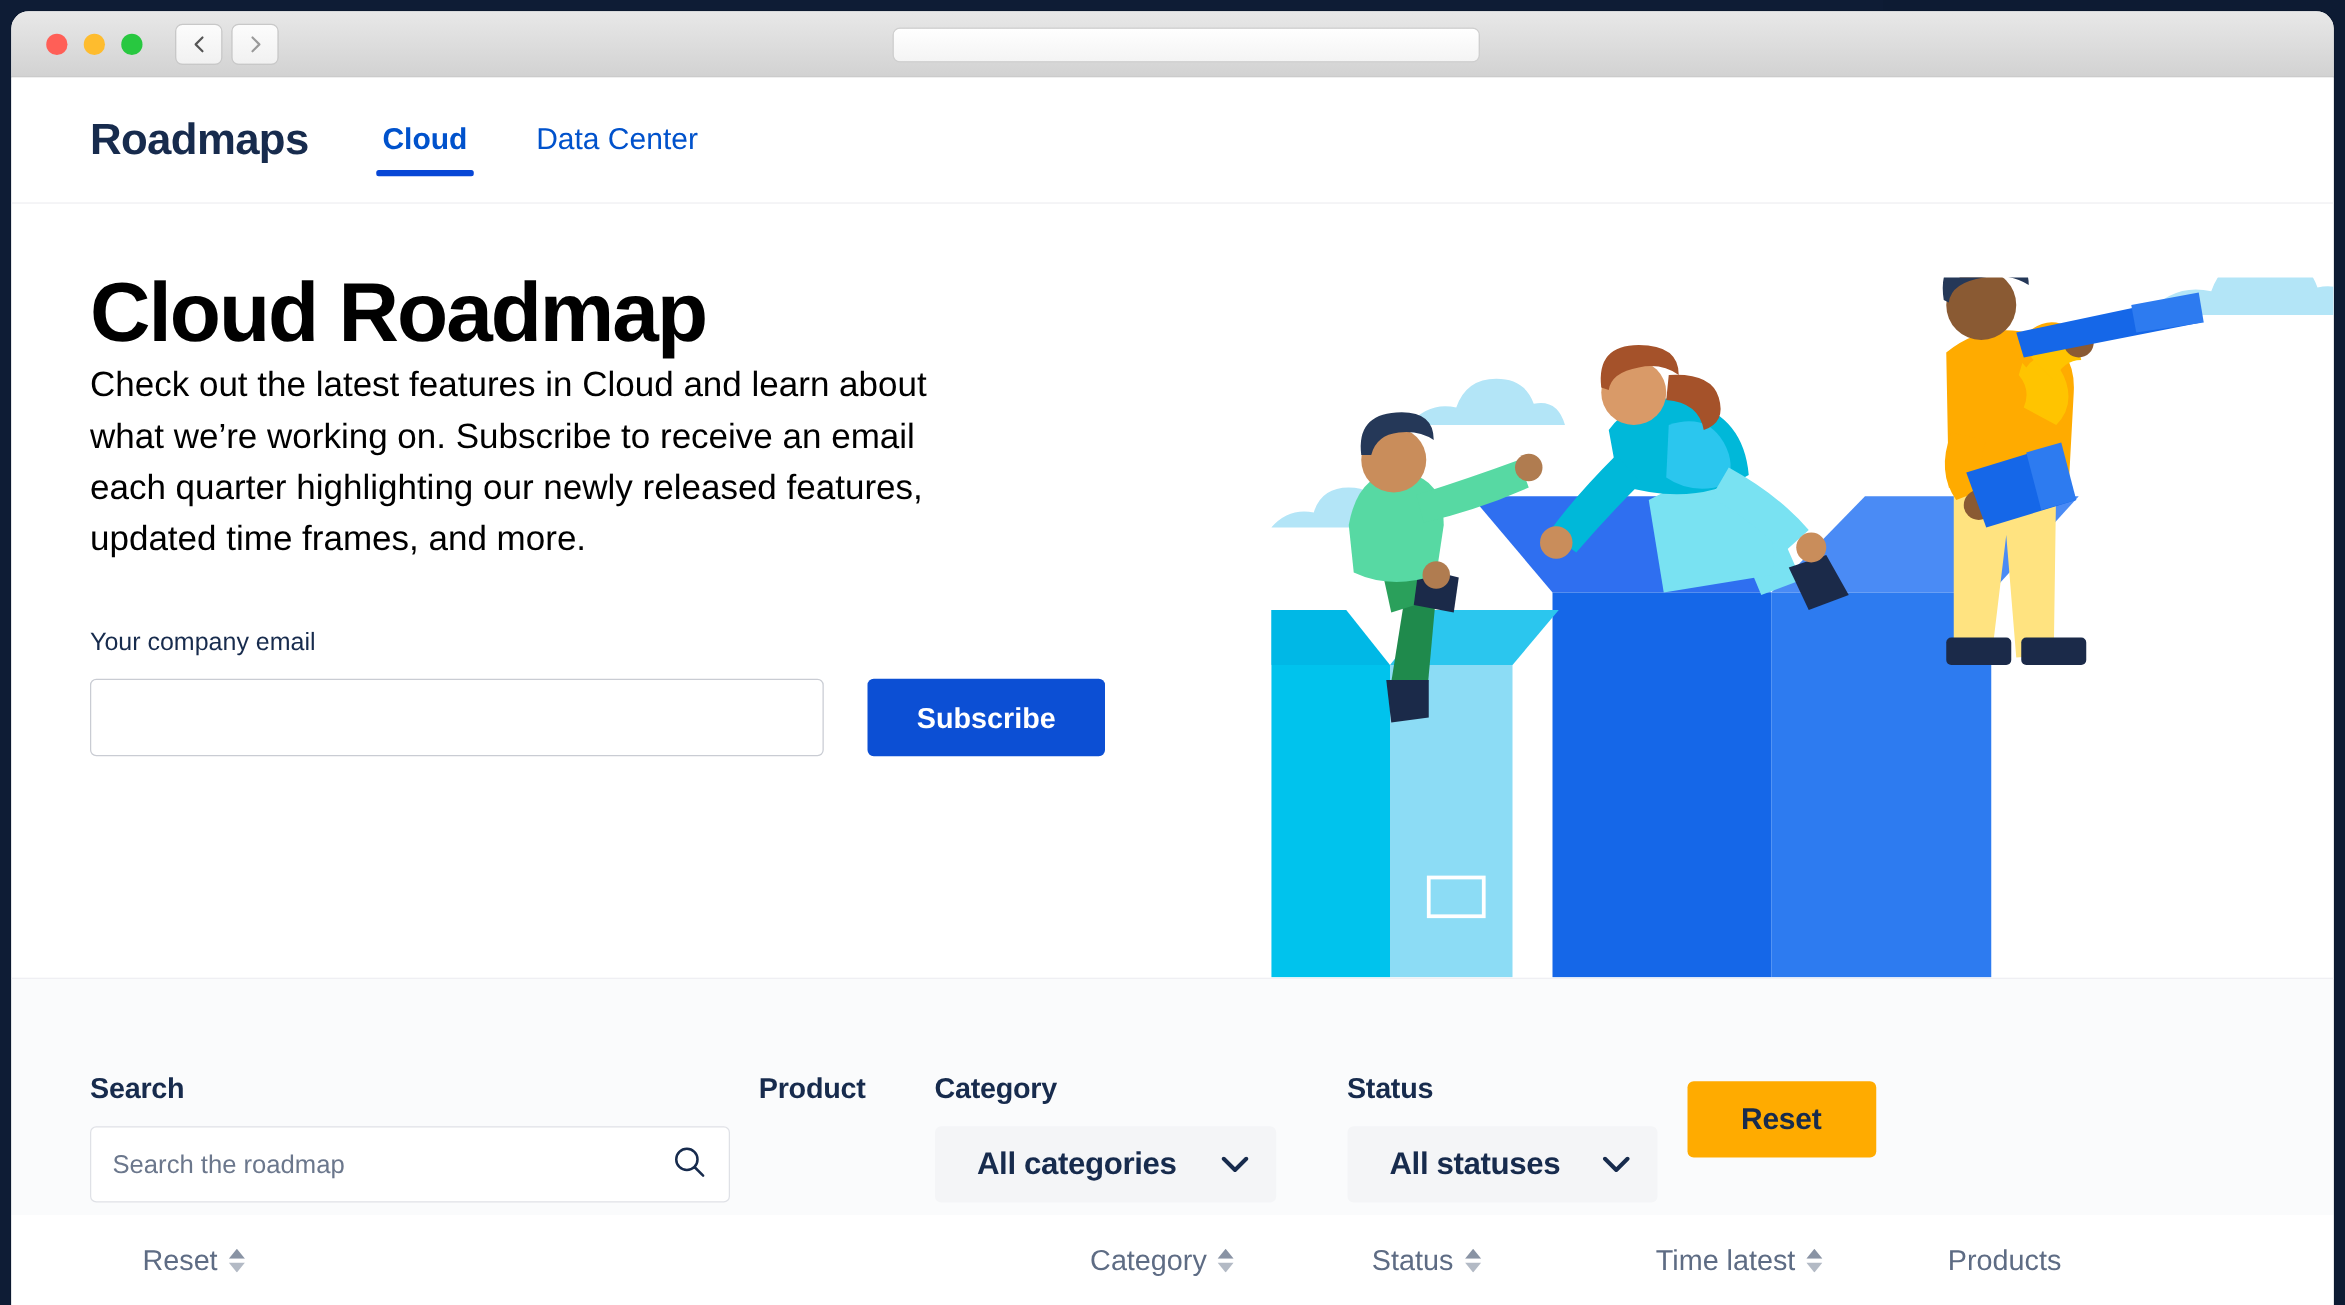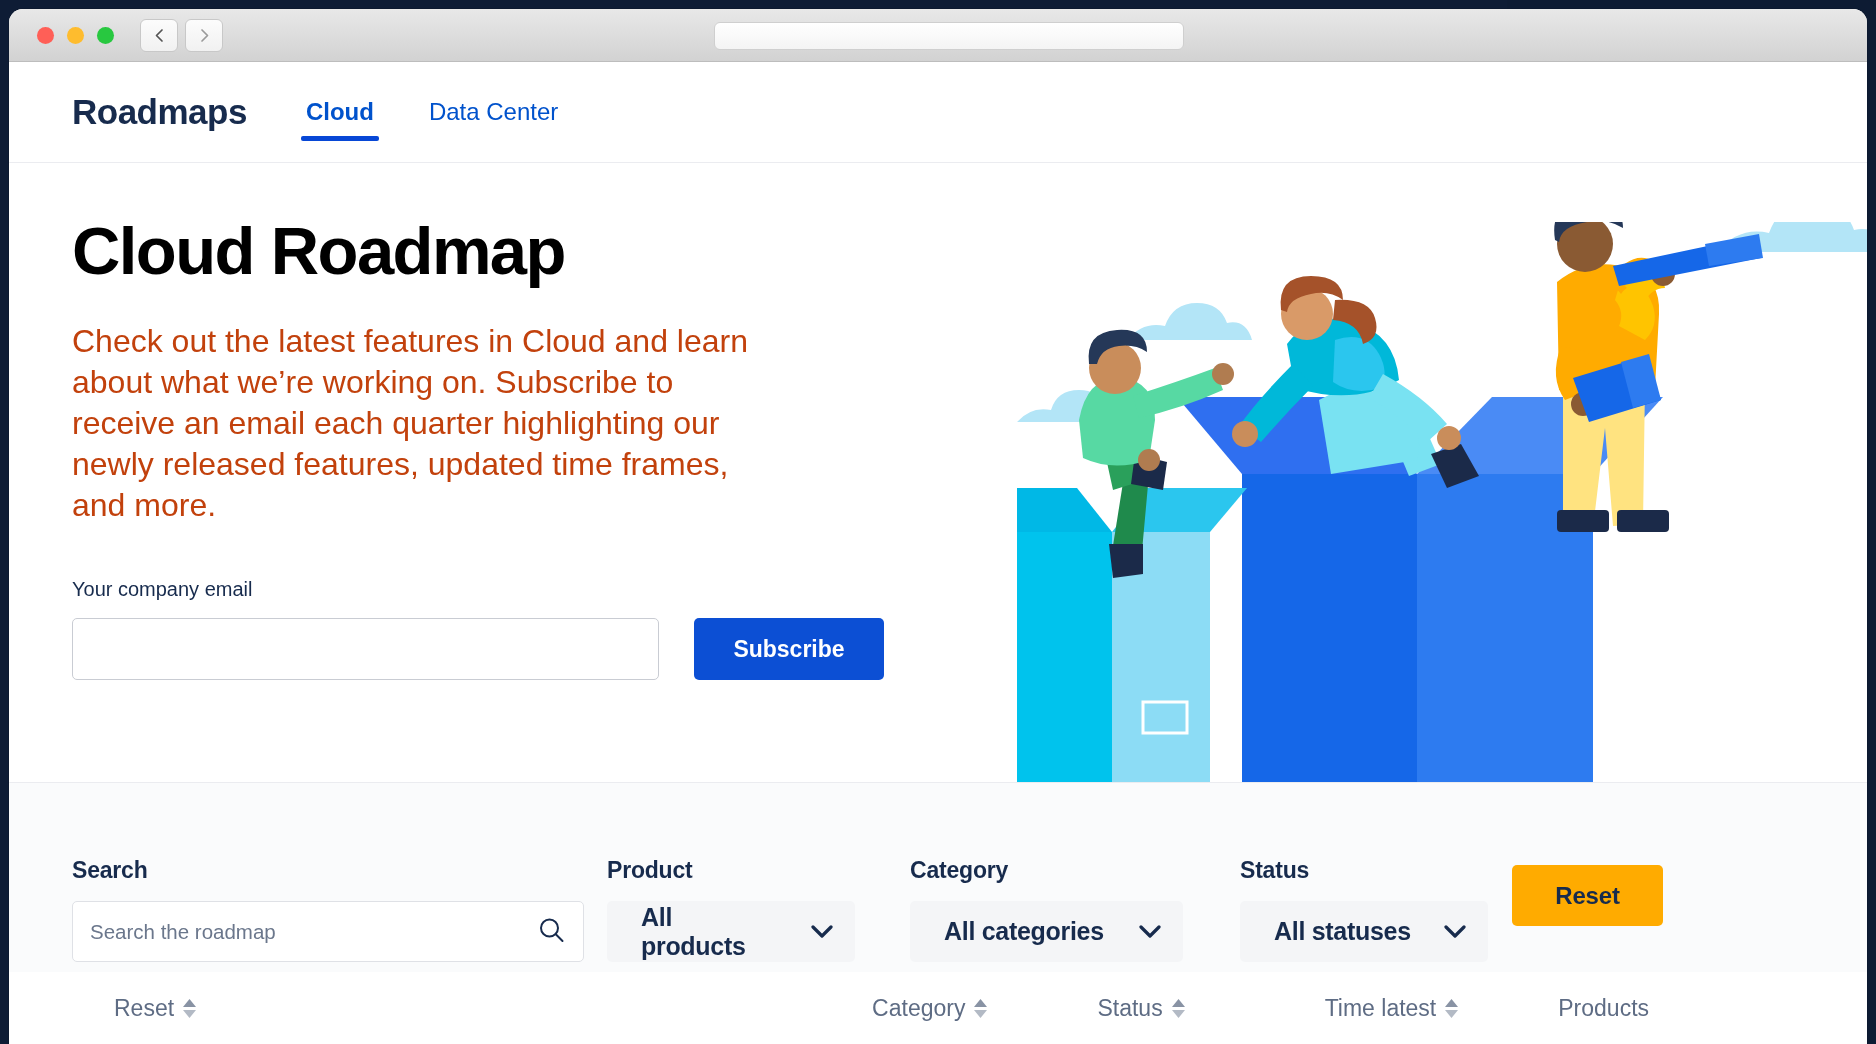--- a/index.html
+++ b/index.html
@@ -117,25 +117,24 @@
   }
   .hero-inner { position: relative; padding: 52px 0 0 63px; width: 900px; z-index: 2; }
   .hero-title {
     font-size: 67px;
     font-weight: 700;
     color: #000000;
     letter-spacing: -1.6px;
     line-height: 1.08;
   }
   .hero-desc {
-    margin-top: 34px;
     width: 690px;
-    font-size: 32px;
+    font-size: 28px;
     line-height: 41px;
-    color: #c2410c;
+    color: #000000;
   }
   .form-label {
     margin-top: 52px;
     font-size: 20px;
     color: #172b4d;
   }
   .form-row { margin-top: 17px; display: flex; align-items: flex-start; gap: 35px; }
   .email-input {
     width: 587px;
     height: 62px;
@@ -451,28 +450,20 @@
             <svg width="27" height="27" viewBox="0 0 27 27">
               <circle cx="11.5" cy="11.5" r="8.5" fill="none" stroke="#172b4d" stroke-width="2"></circle>
               <line x1="17.8" y1="17.8" x2="24.5" y2="24.5" stroke="#172b4d" stroke-width="2" stroke-linecap="round"></line>
             </svg>
           </span>
         </div>
       </div>
 
       <div class="field product">
         <div class="field-label">Product</div>
-        <div class="select-box sel-product">
-          <span class="val">All products</span>
-          <span class="chev">
-            <svg width="22" height="14" viewBox="0 0 22 14">
-              <path d="M2 2 L11 11 L20 2" fill="none" stroke="#172b4d" stroke-width="3.2" stroke-linecap="round" stroke-linejoin="round"></path>
-            </svg>
-          </span>
-        </div>
       </div>
 
       <div class="field category">
         <div class="field-label">Category</div>
         <div class="select-box sel-category">
           <span class="val">All categories</span>
           <span class="chev">
             <svg width="22" height="14" viewBox="0 0 22 14">
               <path d="M2 2 L11 11 L20 2" fill="none" stroke="#172b4d" stroke-width="3.2" stroke-linecap="round" stroke-linejoin="round"></path>
             </svg>

